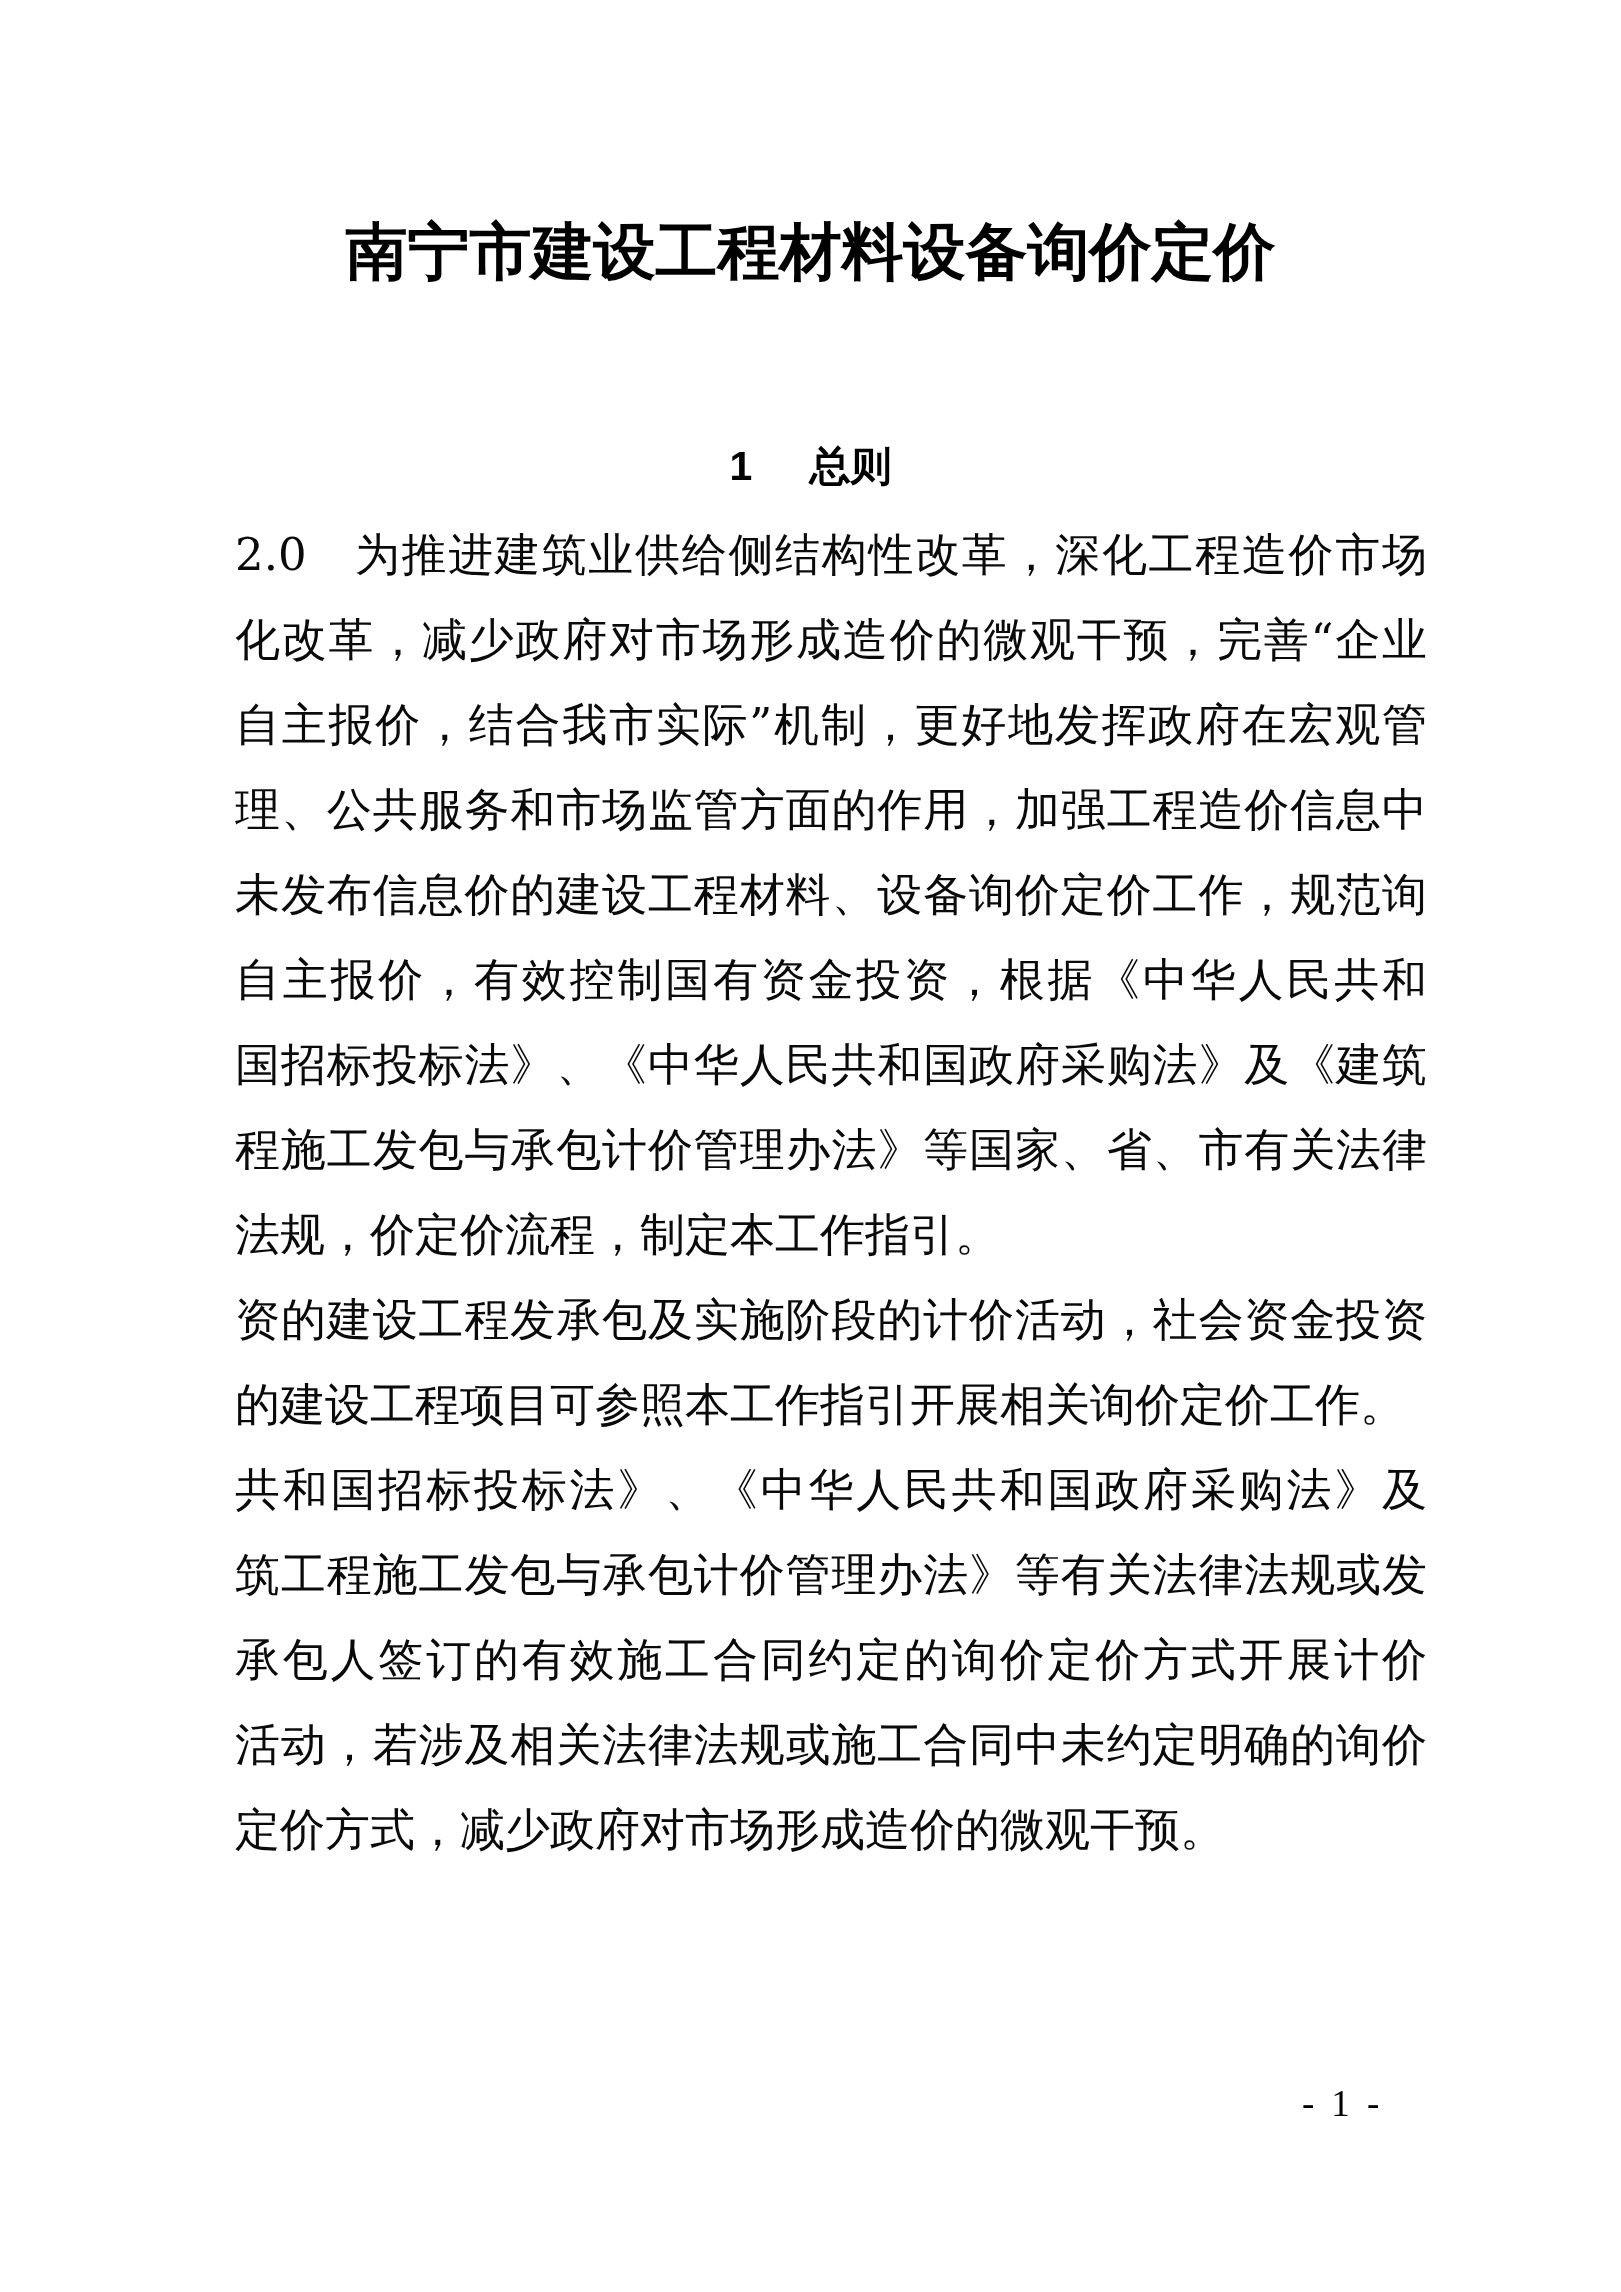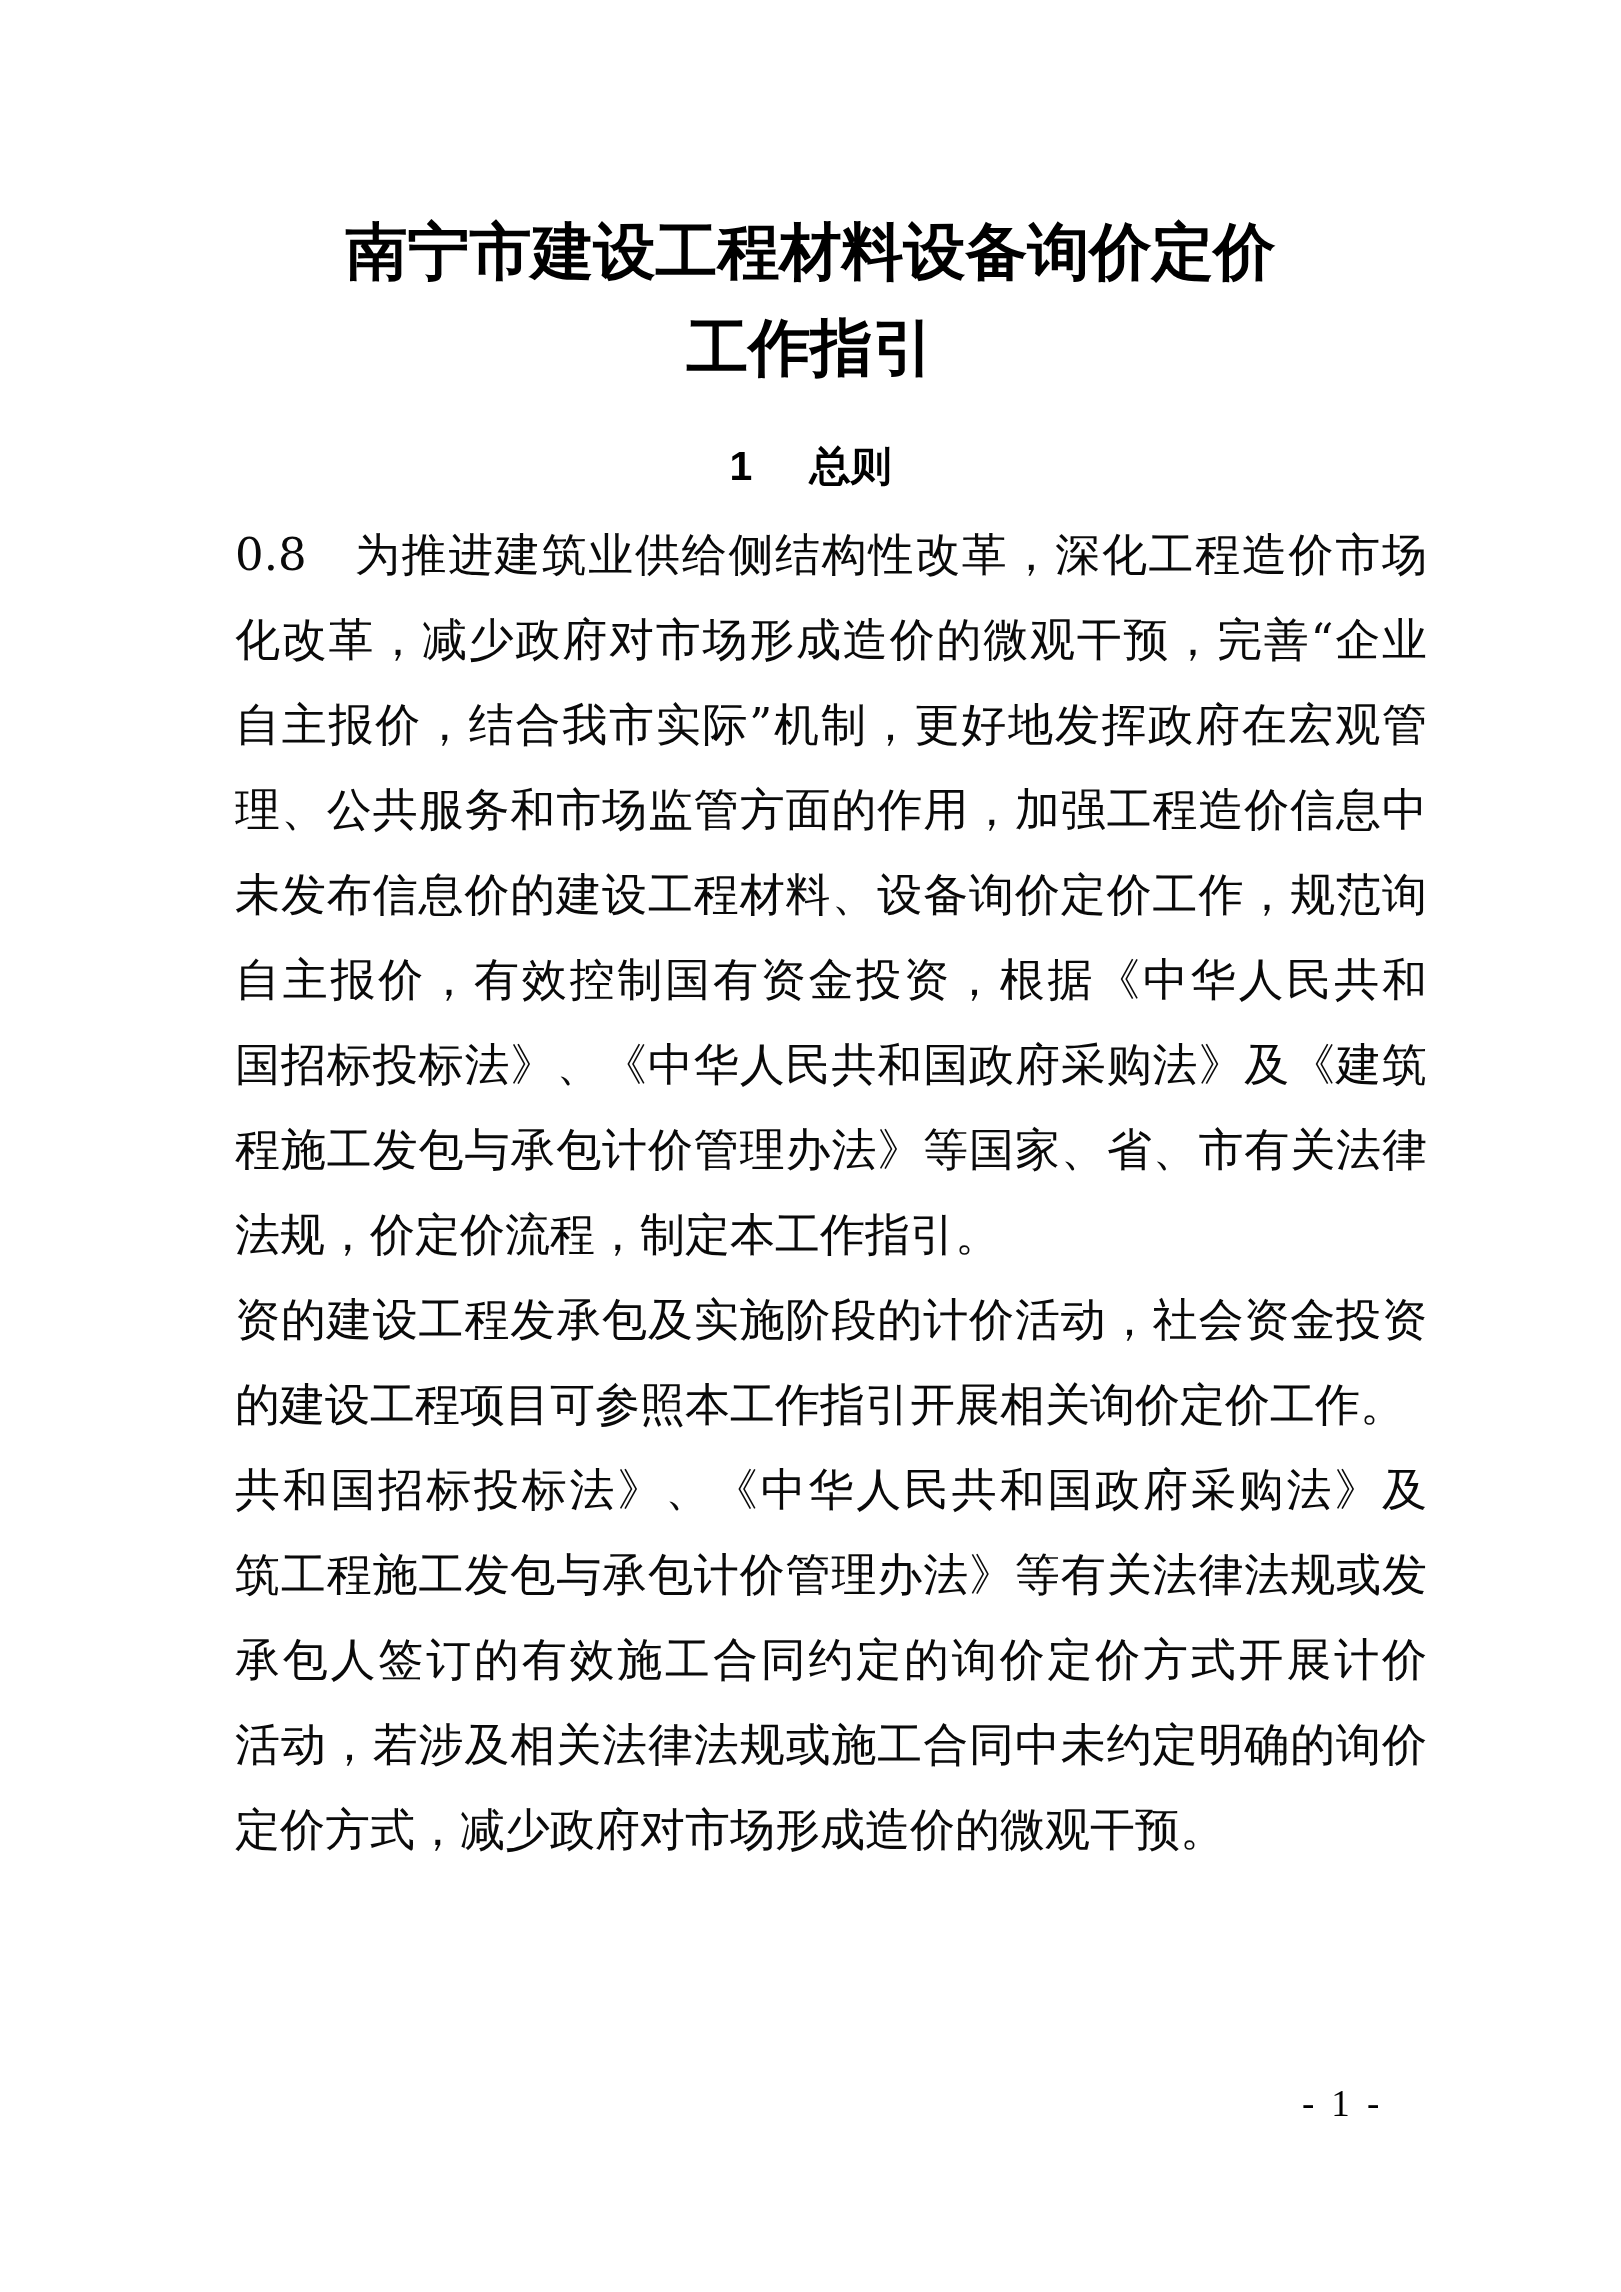--- a/index.html
+++ b/index.html
@@ -82,30 +82,29 @@
     letter-spacing: 3.9px;
   }
 </style>
 </head>
 <body>
 
 <div class="page">
 
   <h1 class="doc-title">
     <span class="title-line">南宁市建设工程材料设备询价定价</span>
-    <span class="title-line">工作指引</span>
   </h1>
 
   <h2 class="section-heading">
     <span>1</span>
     <span>总则</span>
   </h2>
 
   <div class="body-text">
-    <div class="line">0.8　为推进建筑业供给侧结构性改革，深化工程造价市场</div>
+    <div class="line">2.0　为推进建筑业供给侧结构性改革，深化工程造价市场</div>
     <div class="line">化改革，减少政府对市场形成造价的微观干预，完善“企业</div>
     <div class="line">自主报价，结合我市实际”机制，更好地发挥政府在宏观管</div>
     <div class="line">理、公共服务和市场监管方面的作用，加强工程造价信息中</div>
     <div class="line">未发布信息价的建设工程材料、设备询价定价工作，规范询</div>
     <div class="line">自主报价，有效控制国有资金投资，根据《中华人民共和</div>
     <div class="line">国招标投标法》、《中华人民共和国政府采购法》及《建筑工</div>
     <div class="line">程施工发包与承包计价管理办法》等国家、省、市有关法律</div>
     <div class="line end">法规，价定价流程，制定本工作指引。</div>
     <div class="line">资的建设工程发承包及实施阶段的计价活动，社会资金投资</div>
     <div class="line end">的建设工程项目可参照本工作指引开展相关询价定价工作。</div>

